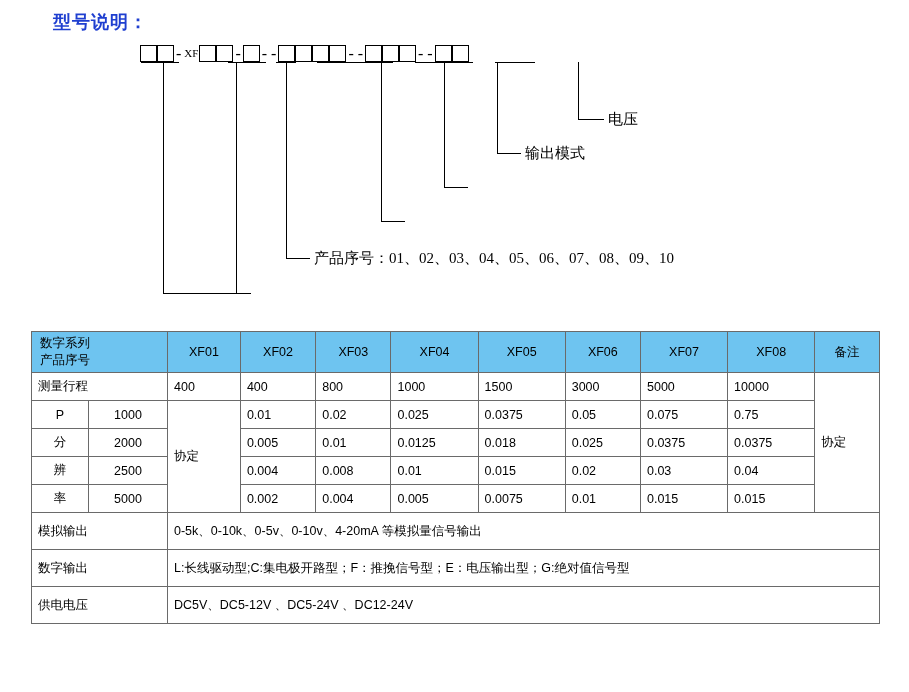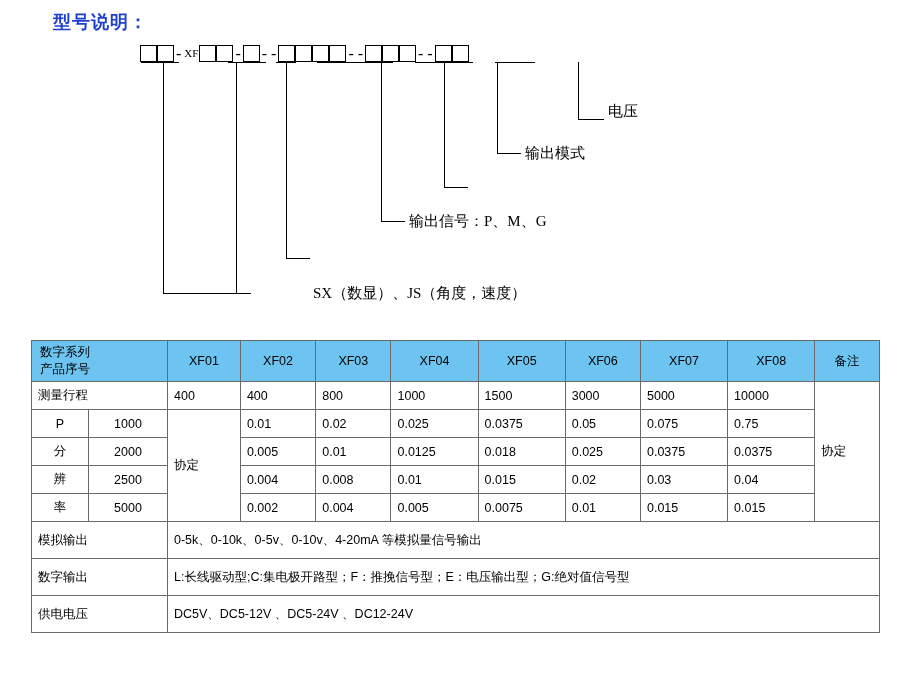--- a/index.html
+++ b/index.html
@@ -92,21 +92,21 @@
     white-space: nowrap;
   }
   .callout .l2 {
     display: block;
   }
 
   
   .tbl-wrap {
     position: absolute;
     left: 31px;
-    top: 340px;
+    top: 331px;
     width: 849px;
   }
   table.spec {
     border-collapse: collapse;
     width: 849px;
     font-family: "Liberation Sans", sans-serif;
     font-size: 12.5px;
   }
   table.spec td, table.spec th {
     border: 1px solid #6a6a6a;
@@ -189,41 +189,40 @@
 
   <div class="underline" style="left:141px; top:62px; width:38px;"></div>
   <div class="underline" style="left:228px; top:62px; width:38px;"></div>
   <div class="underline" style="left:276px; top:62px; width:20px;"></div>
   <div class="underline" style="left:317px; top:62px; width:76px;"></div>
   <div class="underline" style="left:415px; top:62px; width:58px;"></div>
   <div class="underline" style="left:495px; top:62px; width:40px;"></div>
 
   <div class="vline" style="left:578px; top:62px; height:57px;"></div>
   <div class="hline" style="left:578px; top:119px; width:26px;"></div>
-  <div class="callout" style="left:608px; top:102px;">电压</div>
+  <div class="callout" style="left:608px; top:110px;">电压</div>
 
   <div class="vline" style="left:497px; top:62px; height:91px;"></div>
   <div class="hline" style="left:497px; top:153px; width:24px;"></div>
   <div class="callout" style="left:525px; top:144px;">输出模式</div>
 
   <div class="vline" style="left:444px; top:62px; height:125px;"></div>
   <div class="hline" style="left:444px; top:187px; width:24px;"></div>
 
   <div class="vline" style="left:381px; top:62px; height:159px;"></div>
   <div class="hline" style="left:381px; top:221px; width:24px;"></div>
-  <div class="callout" style="left:409px; top:212px;">输出信号：P、M、G</div>
 
   <div class="vline" style="left:286px; top:62px; height:196px;"></div>
   <div class="hline" style="left:286px; top:258px; width:24px;"></div>
+  <div class="callout" style="left:314px; top:249px;">产品序号：01、02、03、04、05、06、07、08、09、10</div>
 
   <div class="vline" style="left:236px; top:62px; height:231px;"></div>
   <div class="vline" style="left:163px; top:62px; height:231px;"></div>
   <div class="hline" style="left:163px; top:293px; width:88px;"></div>
   <div class="callout" style="left:255px; top:284px;">
-    <span class="l2" style="padding-left:58px;">SX（数显）、JS（角度，速度）</span>
   </div>
 
   <div class="tbl-wrap">
     <table class="spec">
       <tbody>
         <tr>
           <td class="hdr firstcol" colspan="2" rowspan="2">
             <span style="display:block">数字系列</span>
             <span style="display:block">产品序号</span>
           </td>

